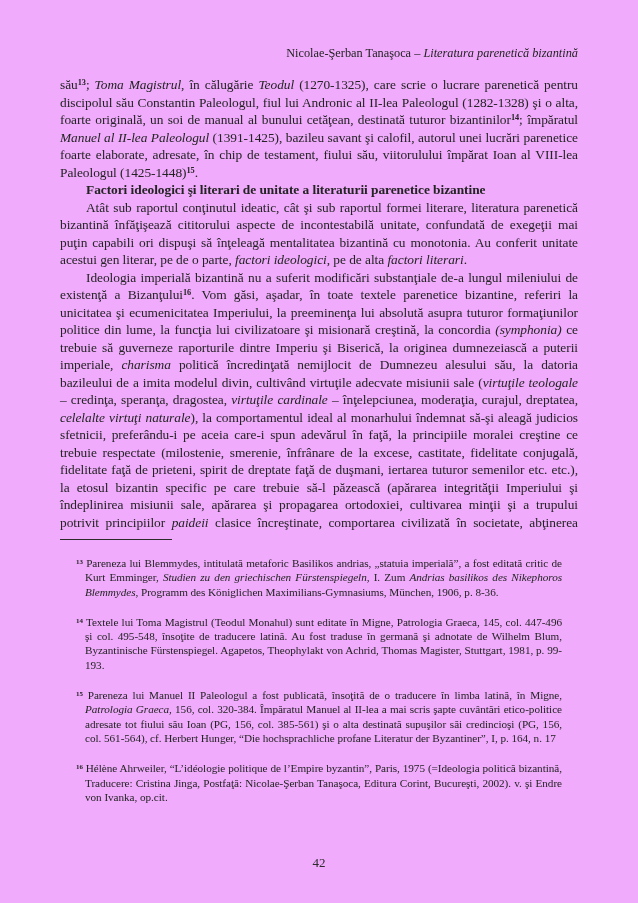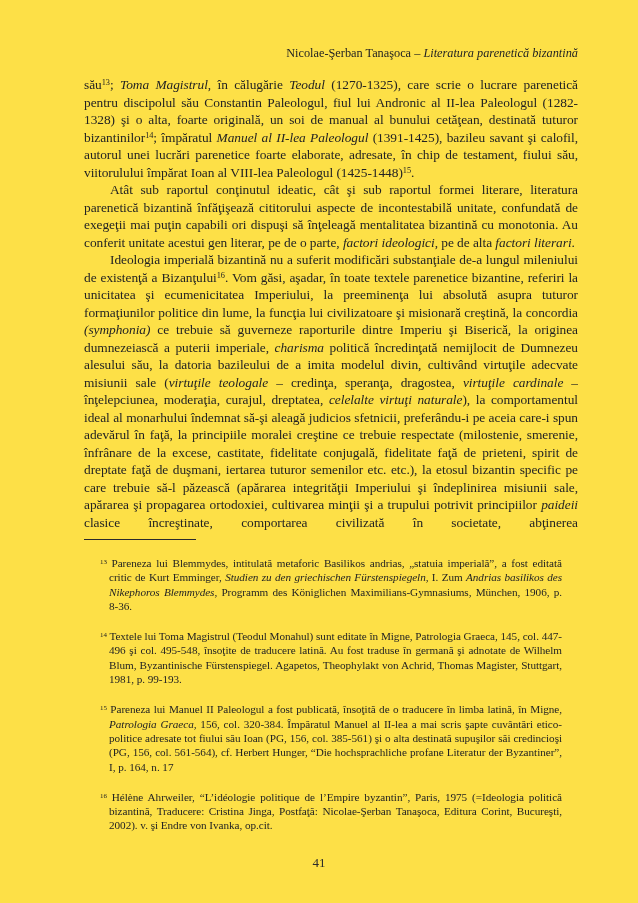--- a/index.html
+++ b/index.html
@@ -5,25 +5,25 @@
   html, body {
     margin: 0;
     padding: 0;
     background: #e8e8e8;
   }
   .page {
     position: relative;
     width: 638px;
     height: 903px;
     margin: 0 auto;
-    background: #fde047;
+    background: #f0abfc;
     color: #232323;
     font-family: "Liberation Serif", "DejaVu Serif", serif;
     box-sizing: border-box;
-    padding: 46px 60px 0 84px;
+    padding: 46px 60px 0 60px;
     overflow: hidden;
   }
   .running-header {
     text-align: right;
     font-size: 12.3px;
     line-height: 14px;
     margin-bottom: 16px;
     white-space: nowrap;
   }
   .running-header .title { font-style: italic; }
@@ -44,20 +44,21 @@
     margin: 0;
     text-indent: 36px;
     text-align: left;
   }
   sup {
     font-size: 0.62em;
     line-height: 0;
     vertical-align: baseline;
     position: relative;
     top: -0.45em;
+    font-weight: bold;
   }
   .footnote-separator {
     border: none;
     border-top: 1.4px solid #2b2b2b;
     width: 112px;
     margin: 8px 0 7px 0;
   }
   .footnotes p {
     margin: 16px;
     text-align: justify;
@@ -81,28 +82,29 @@
 <body>
 
 <div class="page">
 
   <div class="running-header">
     <span class="author">Nicolae-Şerban Tanaşoca</span><span> – </span><span class="title">Literatura parenetică bizantină</span>
   </div>
 
   <div class="bodytext">
     <p class="no-indent"><span>său</span><sup>13</sup><span>; </span><span style="font-style: italic;">Toma Magistrul</span><span>, în călugărie </span><span style="font-style: italic;">Teodul</span><span> (1270-1325), care scrie o lucrare parenetică pentru discipolul său Constantin Paleologul, fiul lui Andronic al II-lea Paleologul (1282-1328) şi o alta, foarte originală, un soi de manual al bunului cetăţean, destinată tuturor bizantinilor</span><sup>14</sup><span>; împăratul </span><span style="font-style: italic;">Manuel al II-lea Paleologul</span><span> (1391-1425), bazileu savant şi calofil, autorul unei lucrări parenetice foarte elaborate, adresate, în chip de testament, fiului său, viitorulului împărat Ioan al VIII-lea Paleologul (1425-1448)</span><sup>15</sup><span>.</span></p>
+    <p class="section-heading">Factori ideologici şi literari de unitate a literaturii parenetice bizantine</p>
     <p><span>Atât sub raportul conţinutul ideatic, cât şi sub raportul formei literare, literatura parenetică bizantină înfăţişează cititorului aspecte de incontestabilă unitate, confundată de exegeţii mai puţin capabili ori dispuşi să înţeleagă mentalitatea bizantină cu monotonia. Au conferit unitate acestui gen literar, pe de o parte, </span><span style="font-style: italic;">factori ideologici</span><span>, pe de alta </span><span style="font-style: italic;">factori literari</span><span>.</span></p>
     <p class="fill-last"><span>Ideologia imperială bizantină nu a suferit modificări substanţiale de-a lungul mileniului de existenţă a Bizanţului</span><sup>16</sup><span>. Vom găsi, aşadar, în toate textele parenetice bizantine, referiri la unicitatea şi ecumenicitatea Imperiului, la preeminenţa lui absolută asupra tuturor formaţiunilor politice din lume, la funcţia lui civilizatoare şi misionară creştină, la concordia </span><span style="font-style: italic;">(symphonia)</span><span> ce trebuie să guverneze raporturile dintre Imperiu şi Biserică, la originea dumnezeiască a puterii imperiale, </span><span style="font-style: italic;">charisma</span><span> politică încredinţată nemijlocit de Dumnezeu alesului său, la datoria bazileului de a imita modelul divin, cultivând virtuţile adecvate misiunii sale (</span><span style="font-style: italic;">virtuţile teologale</span><span> – credinţa, speranţa, dragostea, </span><span style="font-style: italic;">virtuţile cardinale</span><span> – înţelepciunea, moderaţia, curajul, dreptatea, </span><span style="font-style: italic;">celelalte virtuţi naturale</span><span>), la comportamentul ideal al monarhului îndemnat să-şi aleagă judicios sfetnicii, preferându-i pe aceia care-i spun adevărul în faţă, la principiile moralei creştine ce trebuie respectate (milostenie, smerenie, înfrânare de la excese, castitate, fidelitate conjugală, fidelitate faţă de prieteni, spirit de dreptate faţă de duşmani, iertarea tuturor semenilor etc. etc.), la etosul bizantin specific pe care trebuie să-l păzească (apărarea integrităţii Imperiului şi îndeplinirea misiunii sale, apărarea şi propagarea ortodoxiei, cultivarea minţii şi a trupului potrivit principiilor </span><span style="font-style: italic;">paideii</span><span> clasice încreştinate, comportarea civilizată în societate, abţinerea</span></p>
   </div>
 
   <hr class="footnote-separator">
 
   <div class="footnotes">
     <p><sup>13</sup><span> Pareneza lui Blemmydes, intitulată metaforic Basilikos andrias, „statuia imperială”, a fost editată critic de Kurt Emminger, </span><span style="font-style: italic;">Studien zu den griechischen Fürstenspiegeln</span><span>, I. Zum </span><span style="font-style: italic;">Andrias basilikos des Nikephoros Blemmydes</span><span>, Programm des Königlichen Maximilians-Gymnasiums, München, 1906, p. 8-36.</span></p>
     <p><sup>14</sup><span> Textele lui Toma Magistrul (Teodul Monahul) sunt editate în Migne, Patrologia Graeca, 145, col. 447-496 şi col. 495-548, însoţite de traducere latină. Au fost traduse în germană şi adnotate de Wilhelm Blum, Byzantinische Fürstenspiegel. Agapetos, Theophylakt von Achrid, Thomas Magister, Stuttgart, 1981, p. 99-193.</span></p>
     <p><sup>15</sup><span> Pareneza lui Manuel II Paleologul a fost publicată, însoţită de o traducere în limba latină, în Migne, </span><span style="font-style: italic;">Patrologia Graeca</span><span>, 156, col. 320-384. Împăratul Manuel al II-lea a mai scris şapte cuvântări etico-politice adresate tot fiului său Ioan (PG, 156, col. 385-561) şi o alta destinată supuşilor săi credincioşi (PG, 156, col. 561-564), cf. Herbert Hunger, “Die hochsprachliche profane Literatur der Byzantiner”, I, p. 164, n. 17</span></p>
     <p><sup>16</sup><span> Hélène Ahrweiler, “L’idéologie politique de l’Empire byzantin”, Paris, 1975 (=Ideologia politică bizantină, Traducere: Cristina Jinga, Postfaţă: Nicolae-Şerban Tanaşoca, Editura Corint, Bucureşti, 2002). v. şi Endre von Ivanka, </span><span style="">op.cit</span><span>.</span></p>
   </div>
 
-  <div class="page-number">41</div>
+  <div class="page-number">42</div>
 
 </div>
 
 </body></html>

